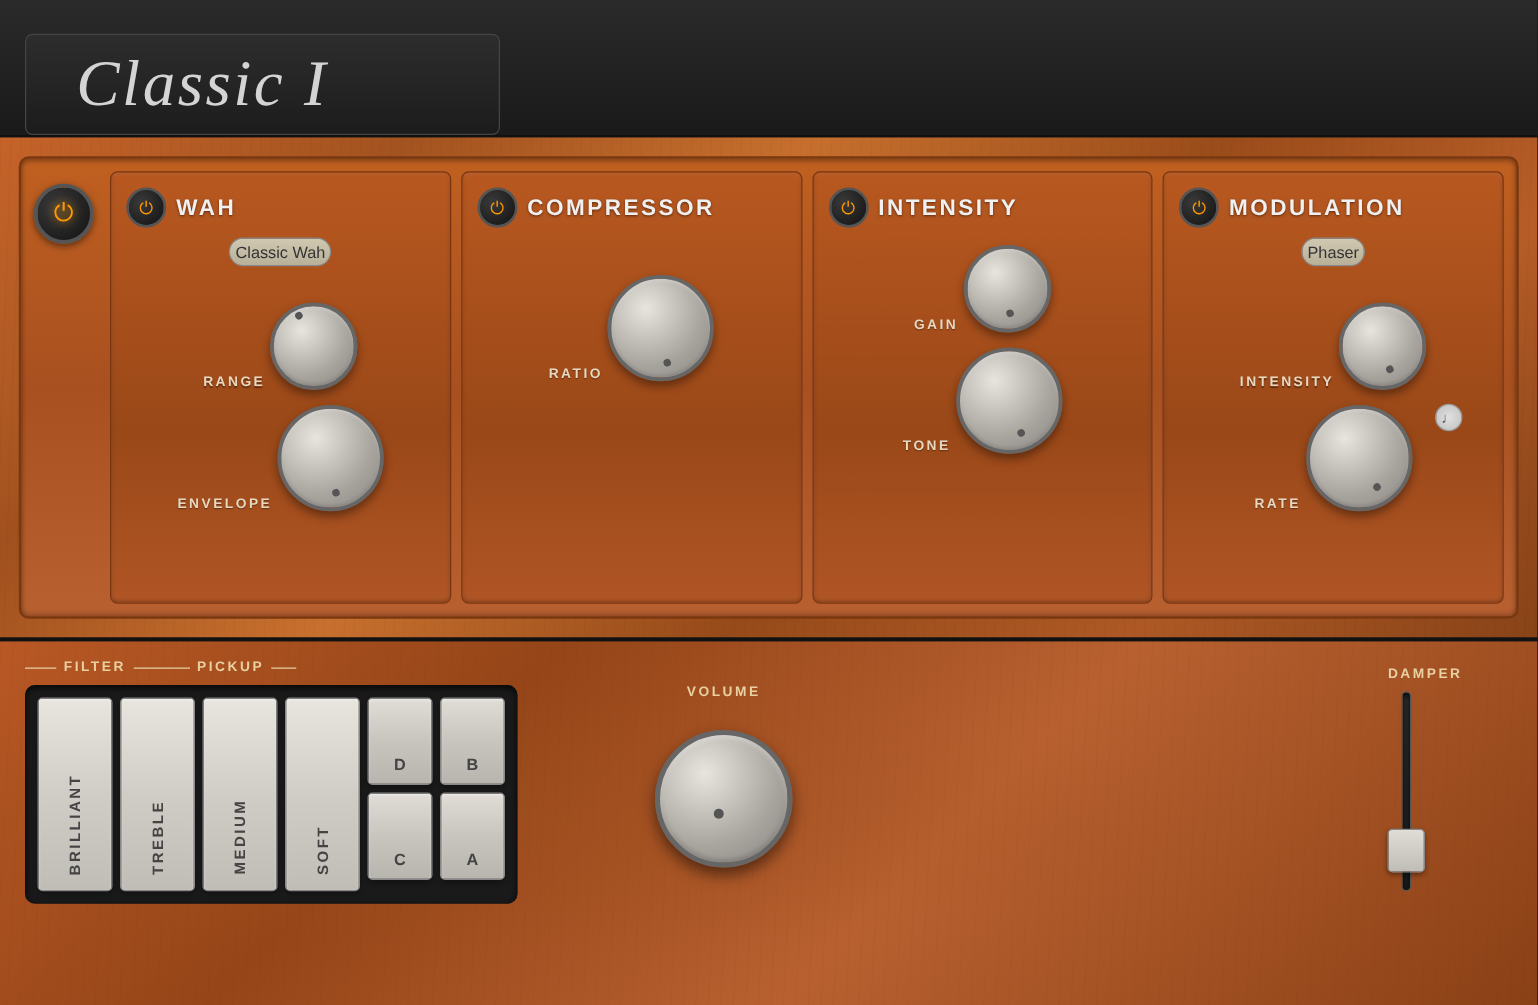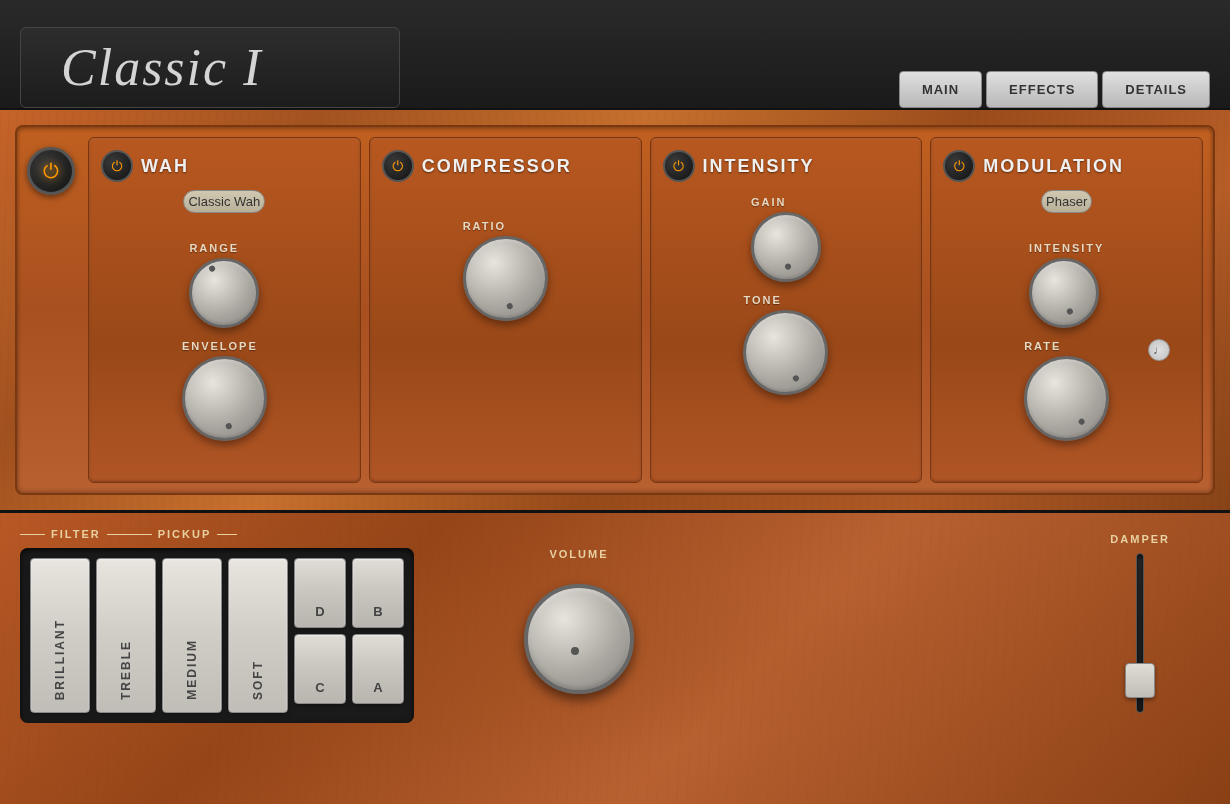--- a/index.html
+++ b/index.html
@@ -180,22 +180,21 @@
       border-radius: 12px;
       padding: 3px 4px;
       font-size: 13px;
       color: #333;
       margin-bottom: 23px;
       cursor: pointer;
     }
 
     .knob-section {
       display: flex;
-      flex-direction: column;
-      align-items: flex-start;
+      align-items: flex-end;
       gap: 4px;
       margin: 6px 0;
     }
 
     .knob-label {
       font-size: 11px;
       font-weight: bold;
       letter-spacing: 2px;
       color: #e8d8c0;
       text-shadow: 0 1px 1px rgba(0,0,0,0.4);
@@ -379,21 +378,20 @@
       background: #555;
       border-radius: 50%;
       top: 58%;
       left: 42%;
     }
 
     
     .damper-section {
       display: flex;
       flex-direction: column;
-      align-items: center;
       gap: 8px;
       position: absolute;
       right: 60px;
       top: 20px;
       z-index: 1;
     }
 
     .damper-label {
       font-size: 11px;
       font-weight: bold;
@@ -441,25 +439,20 @@
       width: 100%;
     }
   </style>
 </head>
 <body>
 
 <div class="header">
   <div class="title-box">
     <span class="title-text">Classic I</span>
   </div>
-  <div class="nav-buttons">
-    <button class="nav-btn">MAIN</button>
-    <button class="nav-btn">EFFECTS</button>
-    <button class="nav-btn">DETAILS</button>
-  </div>
 </div>
 
 <div class="wood-panel">
   <div class="effects-container">
 
     <div class="main-power">
       <div class="power-btn active">
         <span class="power-icon">⏻</span>
       </div>
     </div>

